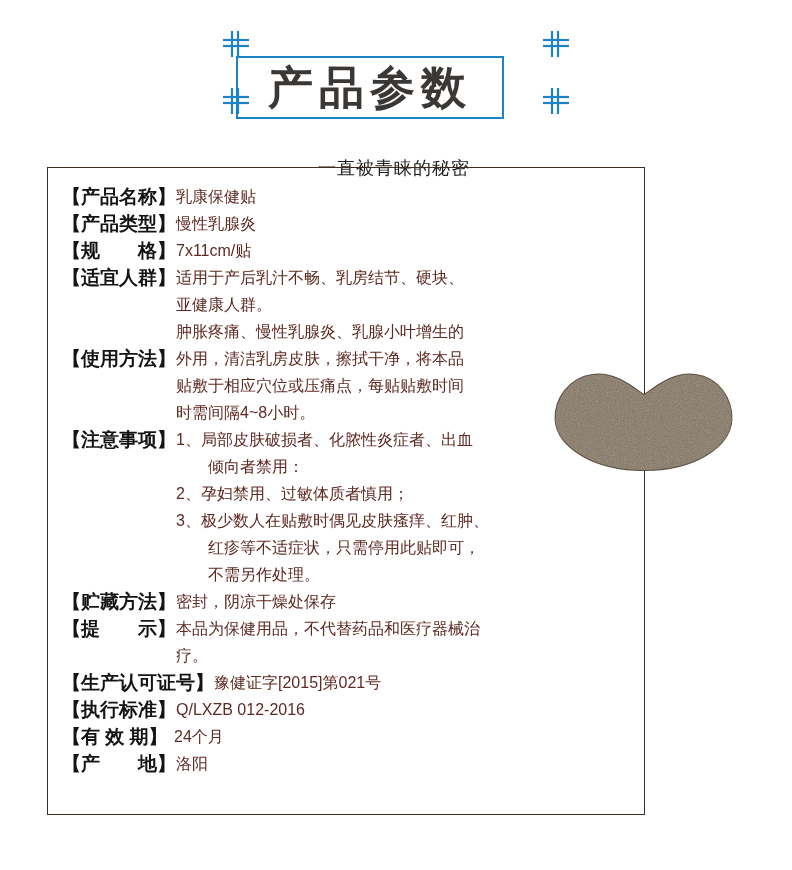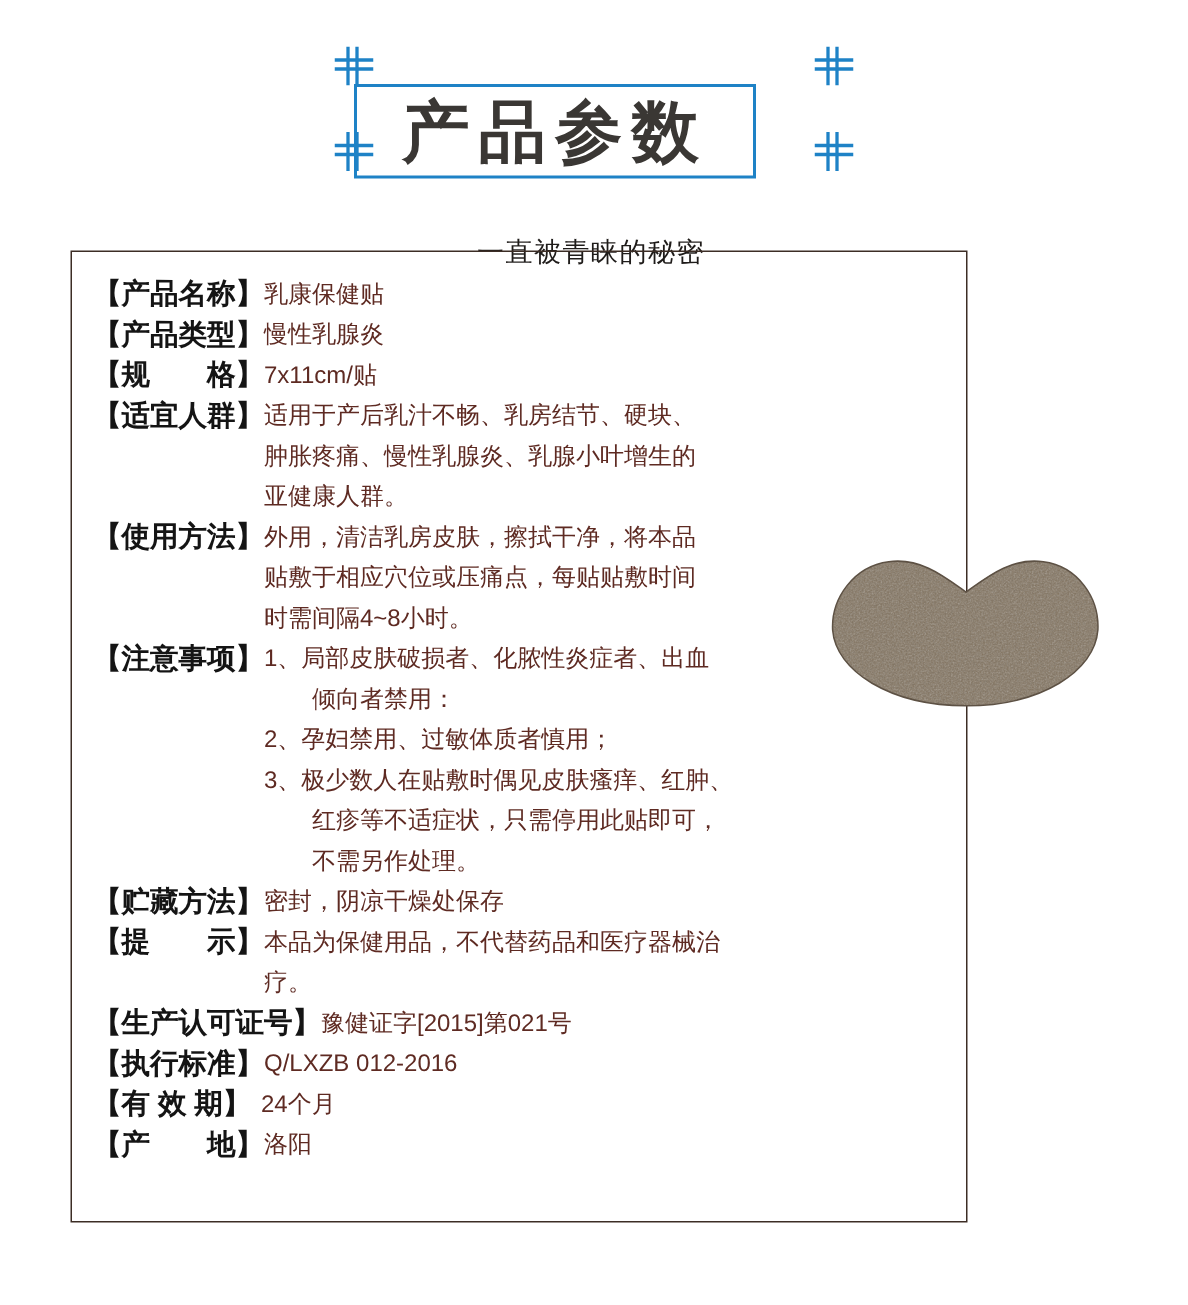--- a/index.html
+++ b/index.html
@@ -110,22 +110,22 @@
       <div class="row">
         <span class="lab">【规　　格】</span>
         <div class="val">
           <div class="ln">7x11cm/贴</div>
         </div>
       </div>
       <div class="row">
         <span class="lab">【适宜人群】</span>
         <div class="val">
           <div class="ln">适用于产后乳汁不畅、乳房结节、硬块、</div>
+          <div class="ln">亚健康人群。</div>
           <div class="ln">肿胀疼痛、慢性乳腺炎、乳腺小叶增生的</div>
-          <div class="ln">亚健康人群。</div>
         </div>
       </div>
       <div class="row">
         <span class="lab">【使用方法】</span>
         <div class="val">
           <div class="ln">外用，清洁乳房皮肤，擦拭干净，将本品</div>
           <div class="ln">贴敷于相应穴位或压痛点，每贴贴敷时间</div>
           <div class="ln">时需间隔4~8小时。</div>
         </div>
       </div>

